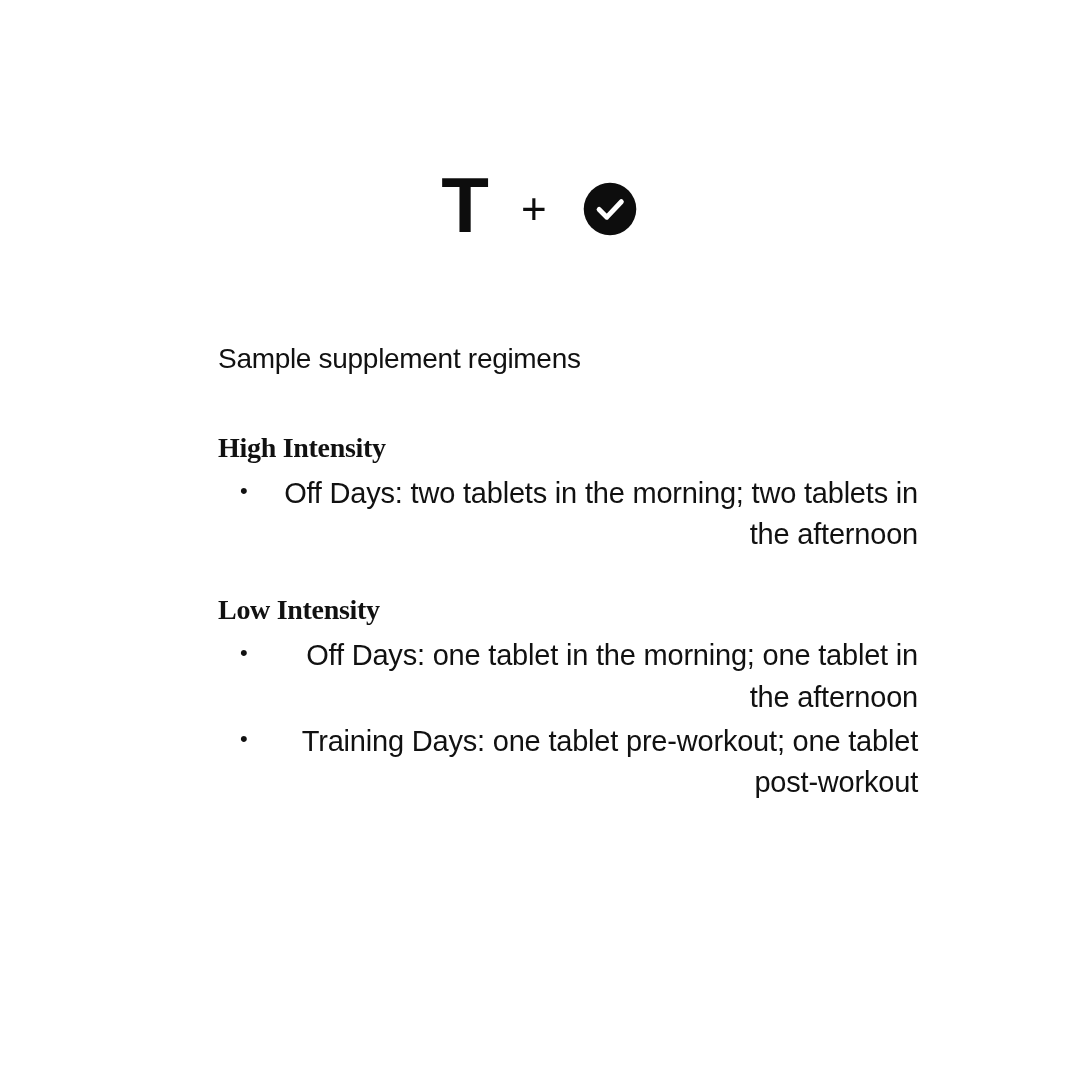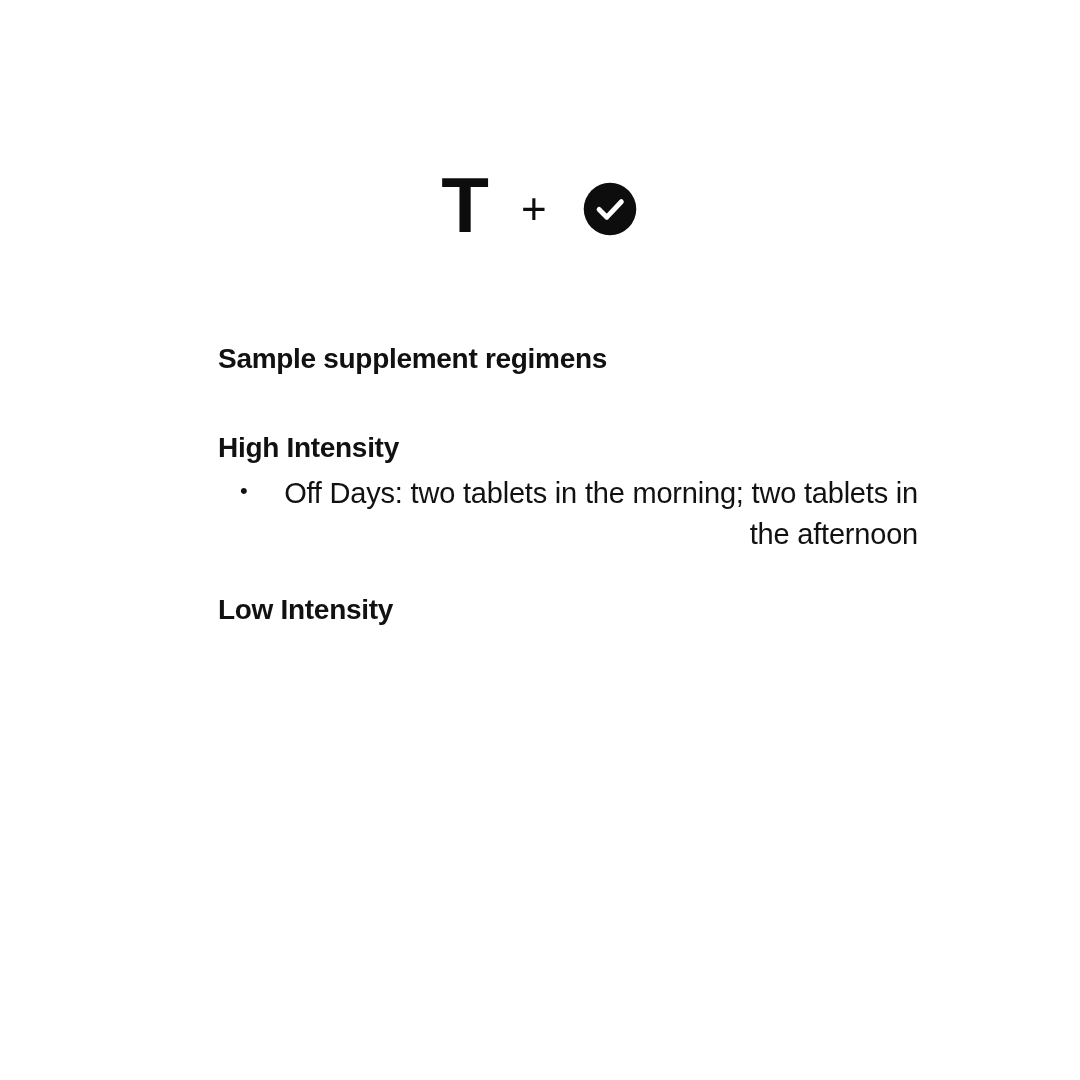--- a/index.html
+++ b/index.html
@@ -59,39 +59,40 @@
 
   
   .content {
     position: absolute;
     top: 342px;
     left: 218px;
     width: 700px;
   }
   .doc-title {
     font-size: 28px;
-    font-weight: 700;
+    font-weight: 400;
     letter-spacing: -0.3px;
     color: #111111;
     margin: 0 0 54px 0;
     line-height: 1.2;
   }
   .section {
     margin-bottom: 36px;
   }
   .section:last-child {
     margin-bottom: 16px;
   }
   .section-title {
     font-size: 28px;
     font-weight: 700;
     letter-spacing: -0.3px;
     color: #111111;
     margin: 0 0 8px 0;
     line-height: 1.25;
+    font-family: Liberation Serif, serif;
   }
   ul.bullets {
     list-style: none;
     margin: 0;
     padding: 0;
   }
   ul.bullets li {
     position: relative;
     padding-left: 48px;
     font-size: 29px;
@@ -134,16 +135,20 @@
 
     <div class="section">
       <h2 class="section-title">High Intensity</h2>
       <ul class="bullets">
         <li>Off Days: two tablets in the morning; two tablets in the afternoon</li>
       </ul>
     </div>
 
     <div class="section">
       <h2 class="section-title">Low Intensity</h2>
+      <ul class="bullets">
+        <li>Off Days: one tablet in the morning; one tablet in the afternoon</li>
+        <li>Training Days: one tablet pre-workout; one tablet post-workout</li>
+      </ul>
     </div>
 
   </div>
 </div>
 
 </body></html>

